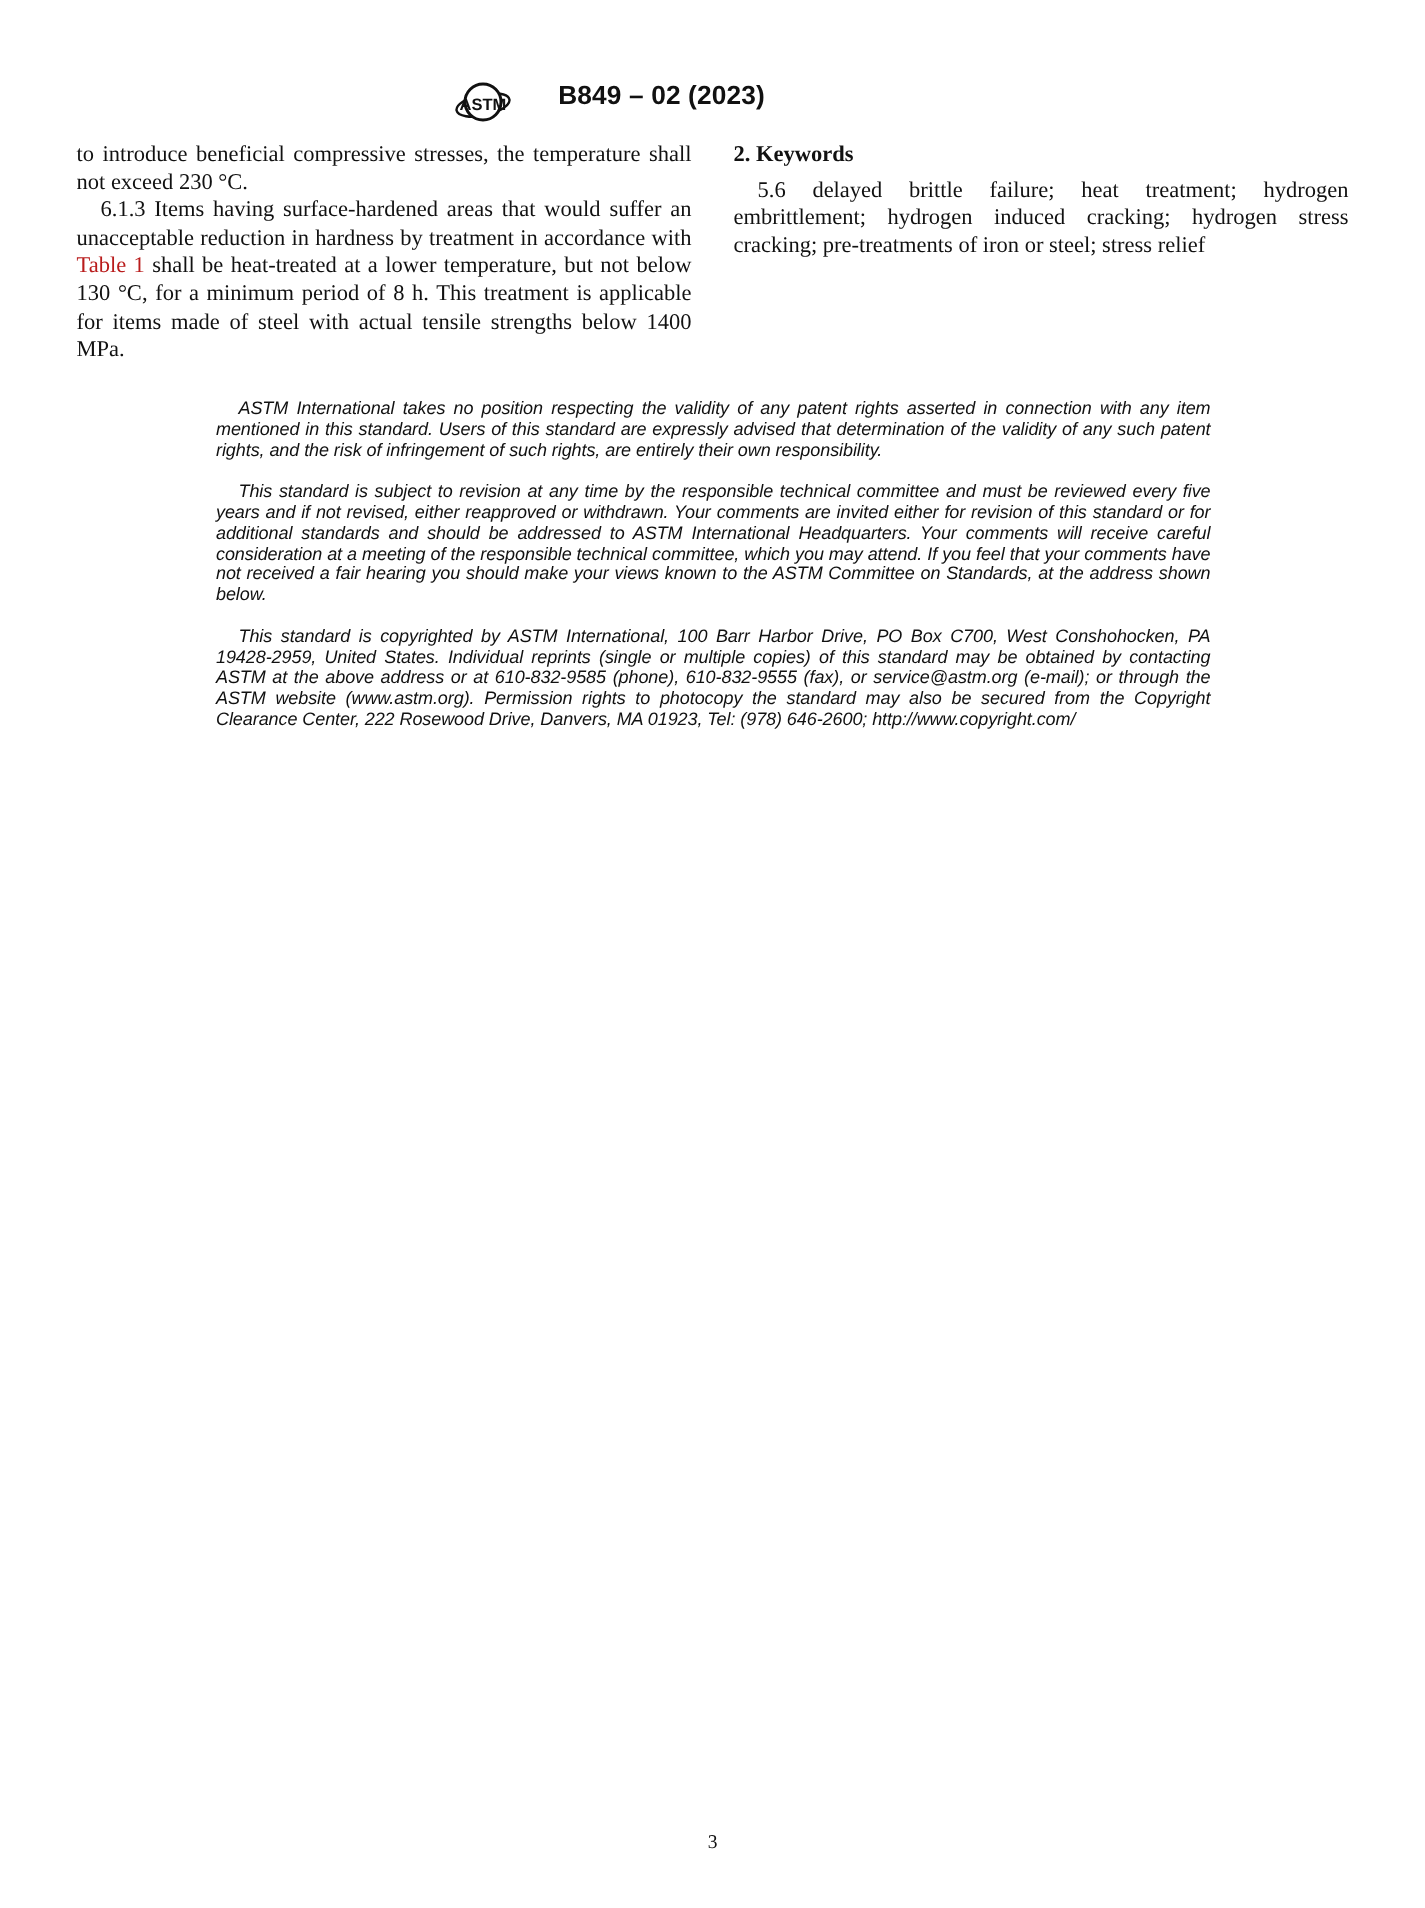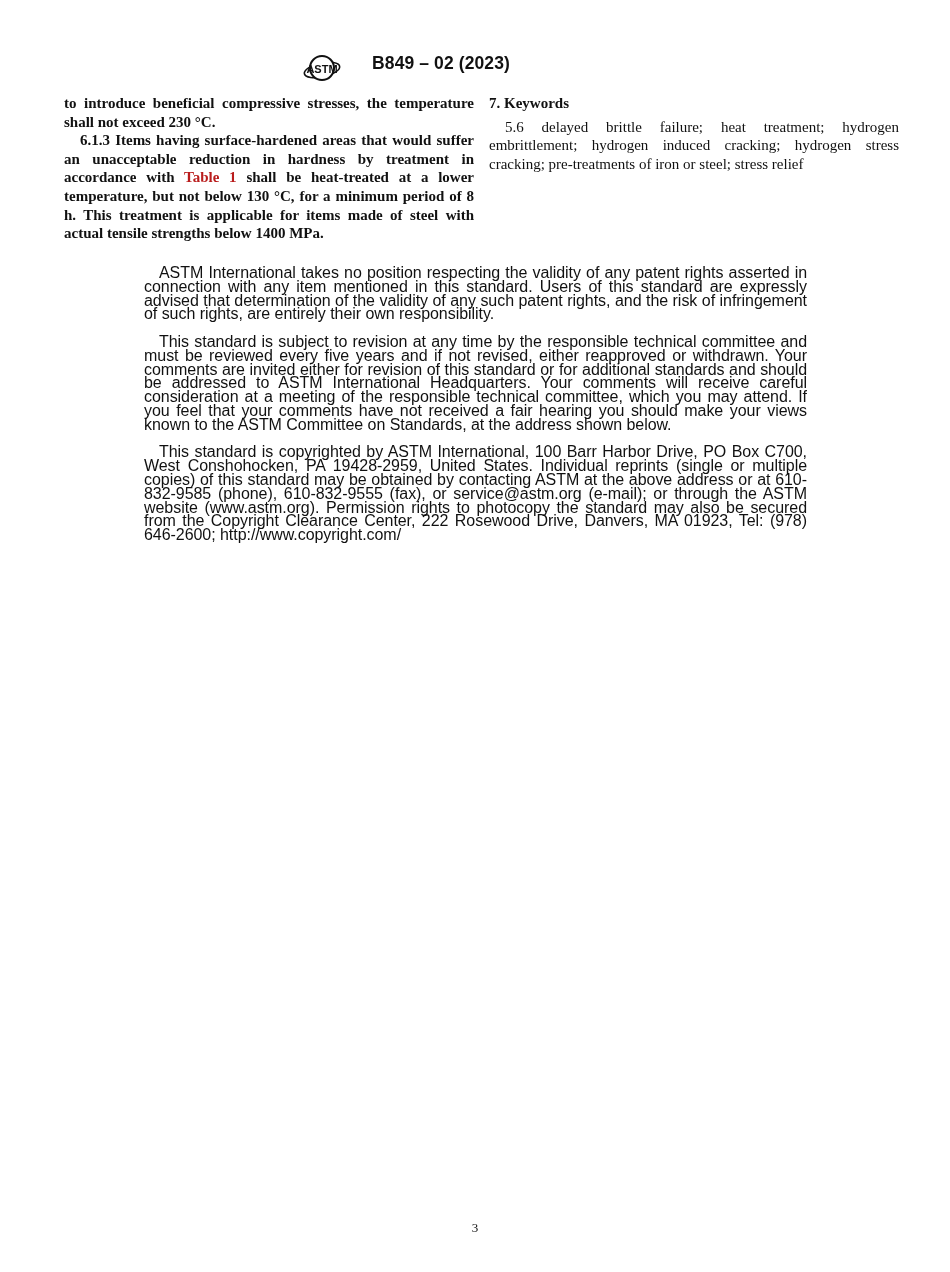--- a/index.html
+++ b/index.html
@@ -12,29 +12,29 @@
   .designation {
     font-family: "Liberation Sans", sans-serif; font-weight: bold; font-size: 17.5px;
     letter-spacing: 0.1px;
     margin-left: 24px;
   }
   .col {
     position: absolute; top: 94px;
     font-family: "Liberation Serif", serif; font-size: 15px; line-height: 18.6px;
     text-align: justify;
   }
-  .col-left { left: 64px; width: 410px; font-weight: bold; }
+  .col-left { left: 51px; width: 410px; }
   .col-right { left: 489px; width: 410px; }
   .col p { margin: 0; }
   .indent { text-indent: 16px; }
   .link { color: #b91c1c; }
   .section-heading { font-weight: bold; margin: 0 0 5px 0 !important; }
   .notices {
     position: absolute; top: 266px; left: 144px; width: 663px;
-    font-family: "Liberation Sans", sans-serif; font-size: 16px;
+    font-family: "Liberation Sans", sans-serif; font-style: italic; font-size: 12px;
     line-height: 13.8px; text-align: justify; letter-spacing: -0.05px;
   }
   .notices p { margin: 0 0 13.8px 0; text-indent: 15px; }
   .page-number {
     position: absolute; top: 1220px; left: 0; width: 950px; text-align: center;
     font-family: "Liberation Serif", serif; font-size: 13px;
   }
 </style>
 </head>
 <body>
@@ -49,21 +49,21 @@
   </span>
   <span class="designation">B849 – 02 (2023)</span>
 </div>
 
 <div class="col col-left">
   <p>to introduce beneficial compressive stresses, the temperature shall not exceed 230 °C.</p>
   <p class="indent"><span>6.1.3</span><span> Items having surface-hardened areas that would suffer an unacceptable reduction in hardness by treatment in accordance with </span><span class="link">Table 1</span><span> shall be heat-treated at a lower temperature, but not below 130 °C, for a minimum period of 8 h. This treatment is applicable for items made of steel with actual tensile strengths below 1400 MPa.</span></p>
 </div>
 
 <div class="col col-right">
-  <p class="section-heading">7.  Keywords</p>
+  <p class="section-heading">2.  Keywords</p>
   <p class="indent"><span>5.6</span><span> delayed brittle failure; heat treatment; hydrogen embrittlement; hydrogen induced cracking; hydrogen stress cracking; pre-treatments of iron or steel; stress relief</span></p>
 </div>
 
 <div class="notices">
   <p>ASTM International takes no position respecting the validity of any patent rights asserted in connection with any item mentioned in this standard. Users of this standard are expressly advised that determination of the validity of any such patent rights, and the risk of infringement of such rights, are entirely their own responsibility.</p>
   <p>This standard is subject to revision at any time by the responsible technical committee and must be reviewed every five years and if not revised, either reapproved or withdrawn. Your comments are invited either for revision of this standard or for additional standards and should be addressed to ASTM International Headquarters. Your comments will receive careful consideration at a meeting of the responsible technical committee, which you may attend. If you feel that your comments have not received a fair hearing you should make your views known to the ASTM Committee on Standards, at the address shown below.</p>
   <p>This standard is copyrighted by ASTM International, 100 Barr Harbor Drive, PO Box C700, West Conshohocken, PA 19428-2959, United States. Individual reprints (single or multiple copies) of this standard may be obtained by contacting ASTM at the above address or at 610-832-9585 (phone), 610-832-9555 (fax), or service@astm.org (e-mail); or through the ASTM website (www.astm.org). Permission rights to photocopy the standard may also be secured from the Copyright Clearance Center, 222 Rosewood Drive, Danvers, MA 01923, Tel: (978) 646-2600; http://www.copyright.com/</p>
 </div>
 
 <div class="page-number">3</div>

